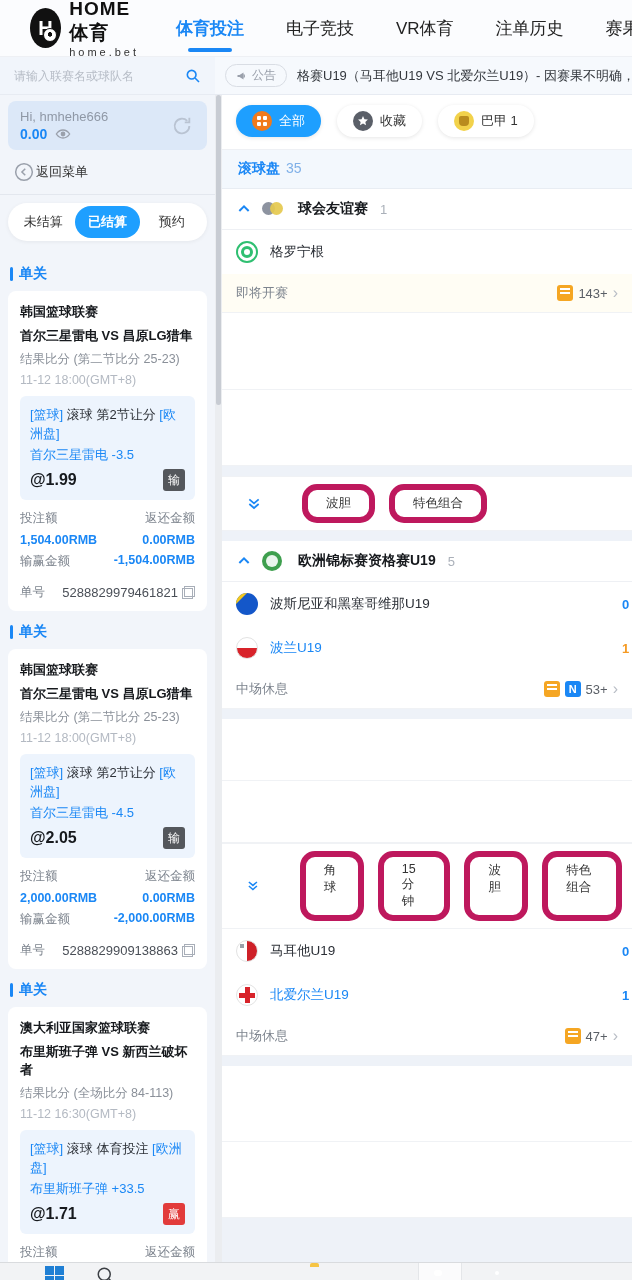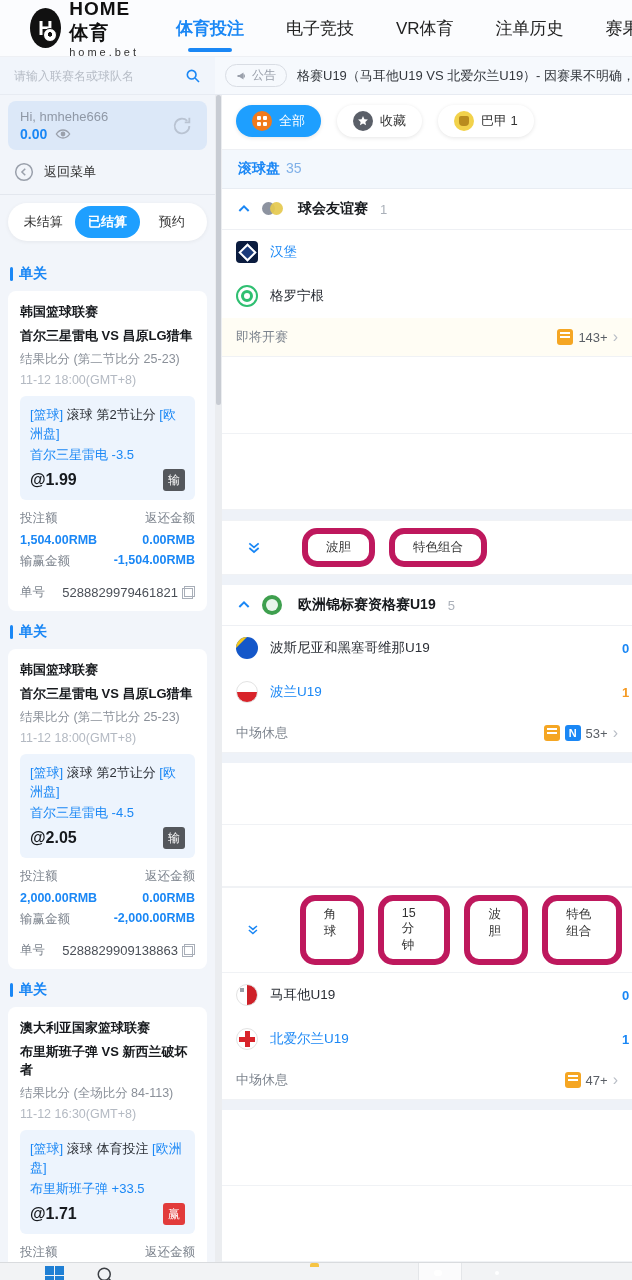--- a/index.html
+++ b/index.html
@@ -35,21 +35,21 @@
   .scrollstrip { width:7px; background:#ebedf0; position:relative; }
   .scrollstrip .thumb { position:absolute; top:0; left:1px; width:5px; height:310px; background:#c8ccd3; border-radius:3px; }
   .main { flex:1; background:#eef2f8; overflow:hidden; position:relative; }
 
   
   .usercard { margin:6px 8px 0 8px; background:#dce8f8; border-radius:8px; padding:8px 12px; position:relative; }
   .greeting { color:#8f98a6; font-size:13px; }
   .balance-row { display:flex; align-items:center; gap:8px; margin-top:2px; }
   .balance { color:#1a87f5; font-weight:bold; font-size:14px; }
   .refresh-btn { position:absolute; right:14px; top:14px; }
-  .backrow { display:flex; align-items:center; gap:10px; padding:12px 14px; background:#f2f5fa; border-bottom:1px solid #e3e7ee; }
+  .backrow { display:flex; align-items:center; gap:2px; padding:12px 14px; background:#f2f5fa; border-bottom:1px solid #e3e7ee; }
   .backrow span { font-size:13px; color:#333; }
   .tabswrap { margin:8px 8px; background:#fff; border-radius:20px; display:flex; align-items:center; justify-content:space-between; padding:3px; box-shadow:0 1px 4px rgba(0,0,0,.06); }
   .tab { flex:1; text-align:center; font-size:13px; color:#333; padding:7px 0; border-radius:16px; cursor:pointer; }
   .tab.active { background:#1e9fff; color:#fff; font-weight:bold; }
 
   
   .betlist { padding:4px 8px 0 8px; }
   .bet-tag { display:flex; align-items:center; margin:12px 0 8px 2px; }
   .bet-tag .bar { width:3px; height:14px; background:#1a87f5; border-radius:2px; margin-right:6px; }
   .bet-tag .txt { color:#1a87f5; font-size:14px; font-weight:bold; }
@@ -390,24 +390,20 @@
       <div class="sec-head">
         <svg width="16" height="16" viewBox="0 0 24 24" fill="none" stroke="#1a87f5" stroke-width="3">
             <polyline points="5 15 12 8 19 15"></polyline>
           </svg>
         <span class="licon icon-friendly"></span>
         <span class="sec-name">球会友谊赛</span>
         <span class="sec-cnt">1</span>
       </div>
 
       <div class="team-row">
-        <span class="ticon icon-hamburg"></span>
-        <span class="team-name blue">汉堡</span>
-      </div>
-      <div class="team-row">
         <span class="ticon icon-groningen"></span>
         <span class="team-name">格罗宁根</span>
       </div>
       <div class="status-row">
         <span class="status-txt">即将开赛</span>
         <span class="mk-right">
           <span class="oddsicon"></span>
           <span class="mk-cnt">143+</span>
           <span class="chev-r">›</span>
         </span>

